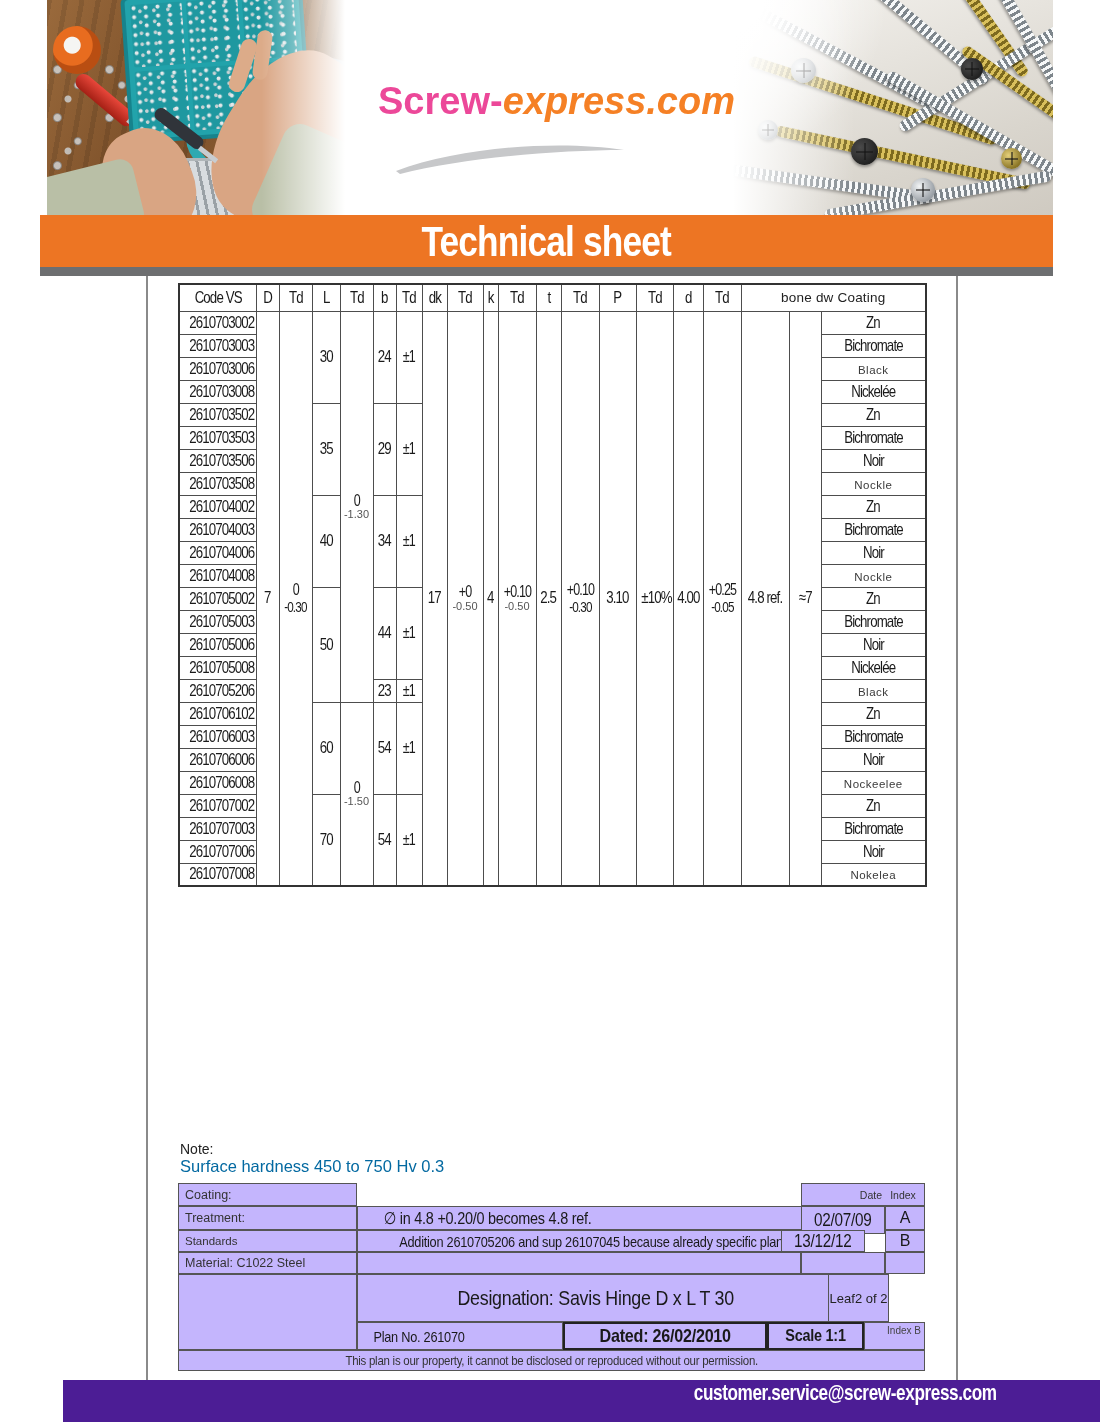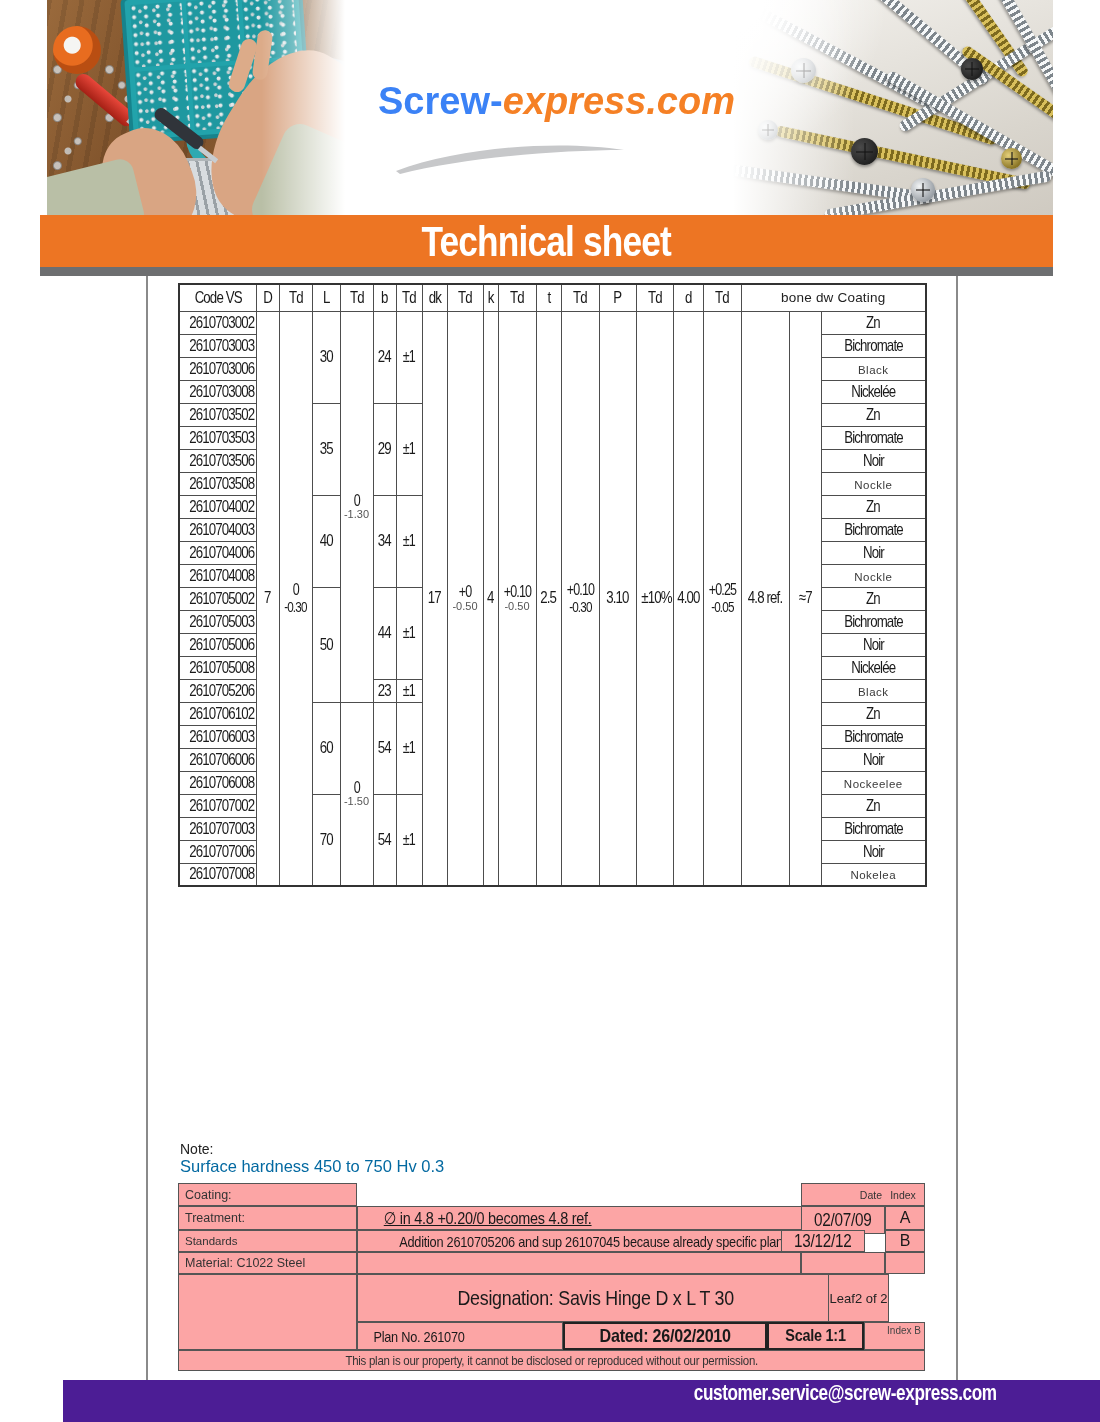--- a/index.html
+++ b/index.html
@@ -62,21 +62,21 @@
   .shead{position:absolute;border-radius:50%;box-shadow:0 2px 3px rgba(0,0,0,.35);
     background:radial-gradient(circle at 35% 35%,#f2f4f5,#9aa0a6 70%);}
   .shead.dark{background:radial-gradient(circle at 35% 35%,#4a4a4a,#222 70%);}
   .shead.gold{background:radial-gradient(circle at 35% 35%,#e4cf7a,#8a7526 70%);}
   .shead::after{content:"";position:absolute;left:50%;top:20%;width:2px;height:60%;background:rgba(20,20,20,.55);transform:translateX(-50%);}
   .shead::before{content:"";position:absolute;top:50%;left:20%;height:2px;width:60%;background:rgba(20,20,20,.55);transform:translateY(-50%);}
   .fadeL{position:absolute;inset:0;background:linear-gradient(to right,#fff 0%,rgba(255,255,255,0) 38%),
          radial-gradient(circle at 0% 0%,#fff 0 8%,transparent 40%);}
   
   #logo{position:absolute;left:378px;top:80px;width:370px;white-space:nowrap;}
-  #logo .p1{font-size:38px;font-weight:700;color:#3b82f6;}
+  #logo .p1{font-size:38px;font-weight:700;color:#ec4899;}
   #logo .p2{font-size:38px;font-weight:700;font-style:italic;color:#f58025;}
   #swoosh{position:absolute;left:392px;top:134px;}
   
   #banner{position:absolute;left:40px;top:215px;width:1013px;height:52px;background:#ed7523;
     display:flex;align-items:center;justify-content:center;}
   #banner .t{color:#fff;font-weight:700;font-size:43px;display:inline-block;
     transform:scaleX(.82);letter-spacing:-1px;}
   #banner-underline{position:absolute;left:40px;top:267px;width:1013px;height:9px;background:#6d6e70;}
   
   .frame-v{position:absolute;top:276px;width:2px;height:1104px;background:#8a8a8a;}
@@ -92,21 +92,21 @@
   .tol{display:flex;flex-direction:column;align-items:center;justify-content:center;line-height:1.02;}
   .tol-top{font-size:16px;} .tol-bot-cd{font-size:15px;}
   .tol-bot-plain{font-size:11px;color:#555;letter-spacing:0;transform:none;font-family:"Liberation Sans",sans-serif;}
   .coat-cd{font-size:17px;} 
   .coat-plain{font-size:11.5px;color:#3a3a3a;letter-spacing:.5px;}
   
   #note-label{position:absolute;left:180px;top:1141px;font-size:14px;color:#222;}
   #note-text{position:absolute;left:180px;top:1157px;font-size:16.5px;color:#0369a1;}
   
   #titleblock{position:absolute;left:178px;top:1183px;width:747px;height:188px;}
-  .tb{position:absolute;border:1px solid #555;box-sizing:border-box;display:flex;align-items:center;background:#fca5a5;}
+  .tb{position:absolute;border:1px solid #555;box-sizing:border-box;display:flex;align-items:center;background:#c4b5fd;}
   .tb.bold{border:2px solid #222;}
   .lbl{font-size:12.5px;color:#333;padding-left:6px;}
   .ctr{justify-content:center;}
   
   #footer{position:absolute;left:63px;top:1380px;width:1088px;height:42px;background:#4c1d95;
     display:flex;align-items:flex-start;justify-content:flex-end;padding-right:112px;box-sizing:border-box;}
   #footer .t{color:#fff;font-weight:700;font-size:22px;display:inline-block;transform:scaleX(.78);letter-spacing:-.5px;}
 </style>
 </head>
 <body>
@@ -400,21 +400,21 @@
 <div id="note-text">Surface hardness 450 to 750 Hv 0.3</div>
 
 <div id="titleblock">
   <div class="tb lbl" style="left:0;top:0;width:179px;height:23px;">Coating:</div>
   <div class="tb" style="left:623px;top:0;width:124px;height:23px;font-size:10.5px;color:#333;">
     <span style="width:80px;text-align:right;">Date</span>
     <span style="width:42px;text-align:center;">Index</span>
   </div>
 
   <div class="tb lbl" style="left:0;top:23px;width:179px;height:24px;">Treatment:</div>
-  <div class="tb" style="left:179px;top:23px;width:492px;height:24px;text-decoration:underline;">
+  <div class="tb" style="left:179px;top:23px;width:492px;height:24px;">
     <span class="cd2" style="font-size:17px;padding-left:8px;">∅ in 4.8 +0.20/0 becomes 4.8 ref.</span>
   </div>
   <div class="tb ctr" style="left:623px;top:23px;width:84px;height:28px;">
     <span class="cd2" style="font-size:18px;">02/07/09</span>
   </div>
   <div class="tb ctr" style="left:707px;top:23px;width:40px;height:24px;font-size:16px;">A</div>
 
   <div class="tb lbl" style="left:0;top:47px;width:179px;height:22px;font-size:11.5px;">Standards</div>
   <div class="tb" style="left:179px;top:47px;width:444px;height:22px;">
     <span class="cd2" style="font-size:15px;padding-left:8px;">Addition 2610705206 and sup 26107045 because already specific plan</span>

